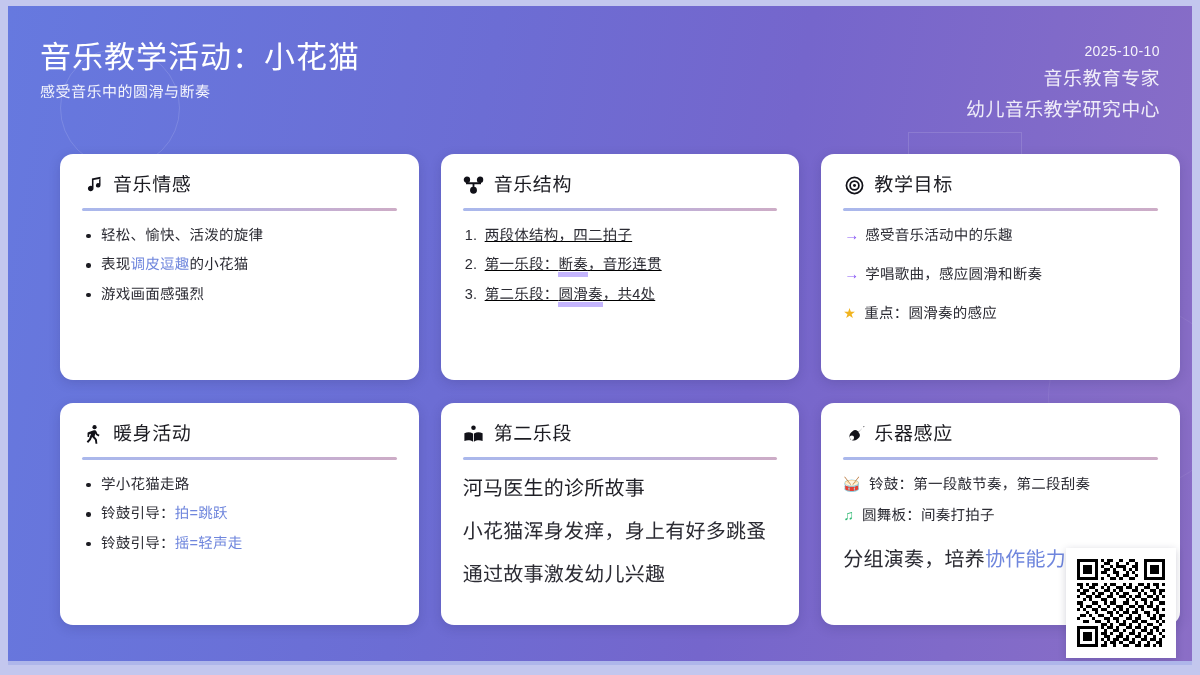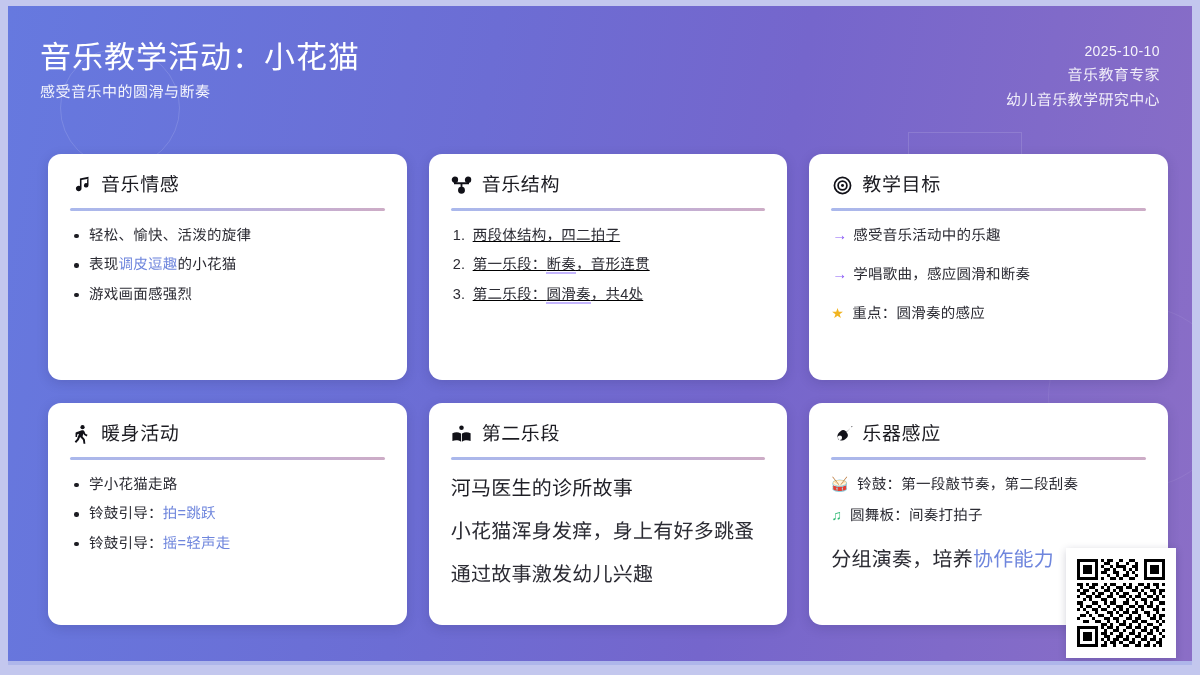--- a/index.html
+++ b/index.html
@@ -92,32 +92,32 @@
     line-height: 1.3;
     white-space: nowrap;
   }
   .header-right {
     text-align: right;
     position: relative;
     z-index: 2;
     padding-top: 2px;
   }
   .meta-line {
-    font-size: 15px;
+    font-size: 19px;
     line-height: 1.65;
     color: rgba(255,255,255,0.88);
     letter-spacing: 0.4px;
     white-space: nowrap;
   }
   .meta-line.meta-date { font-size: 14px; color: rgba(255,255,255,0.92); }
 
   
   .grid {
     position: absolute;
-    left: 40px;
+    left: 52px;
     top: 148px;
     width: 1120px;
     display: grid;
     grid-template-columns: repeat(3, 1fr);
     grid-template-rows: 226px 222px;
     column-gap: 22px;
     row-gap: 23px;
   }
   .card {
     background: #ffffff;
@@ -254,21 +254,21 @@
     color: #2b2b33;
     letter-spacing: 0.25px;
     margin-bottom: 8px;
   }
   .emoji-glyph { font-size: 14px; flex: 0 0 auto; }
   .emoji-glyph.drum { color: #3b77d8; }
   .emoji-glyph.note { color: #2eb872; }
 
   
   .em-blue { color: #6f86dd; }
-  .em-under { border-bottom: 2px solid #c4b5fd; }
+  .em-under { border-bottom: 5px solid #c4b5fd; }
 
   
   .qr-panel {
     position: absolute;
     right: 16px;
     bottom: 7px;
     width: 110px;
     height: 110px;
     background: #ffffff;
     display: flex;

